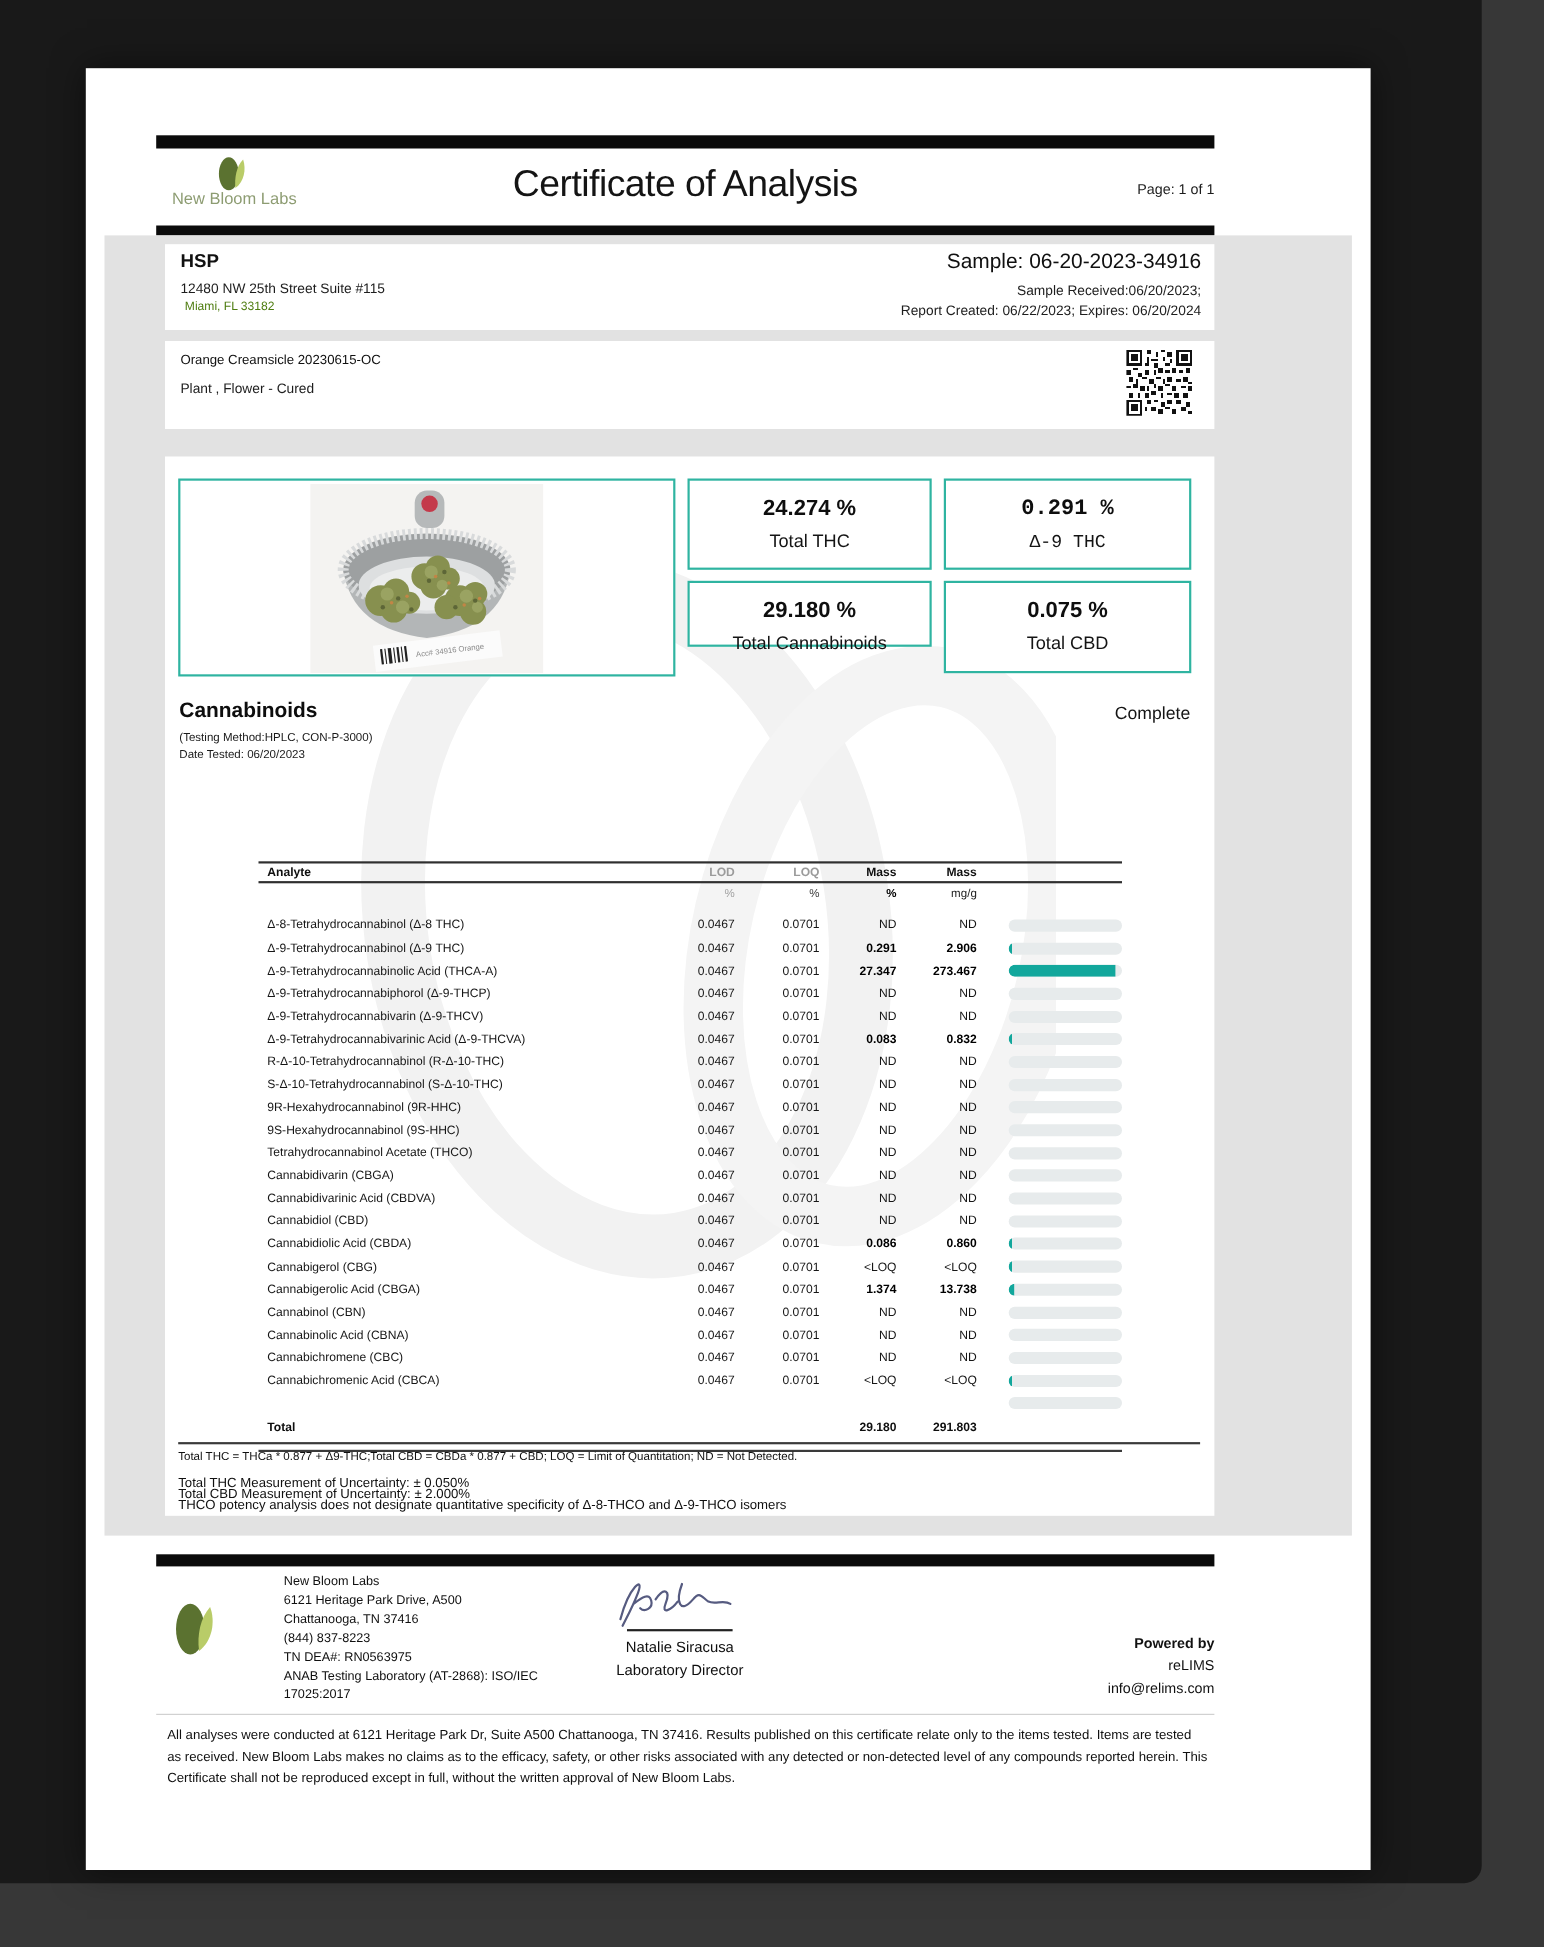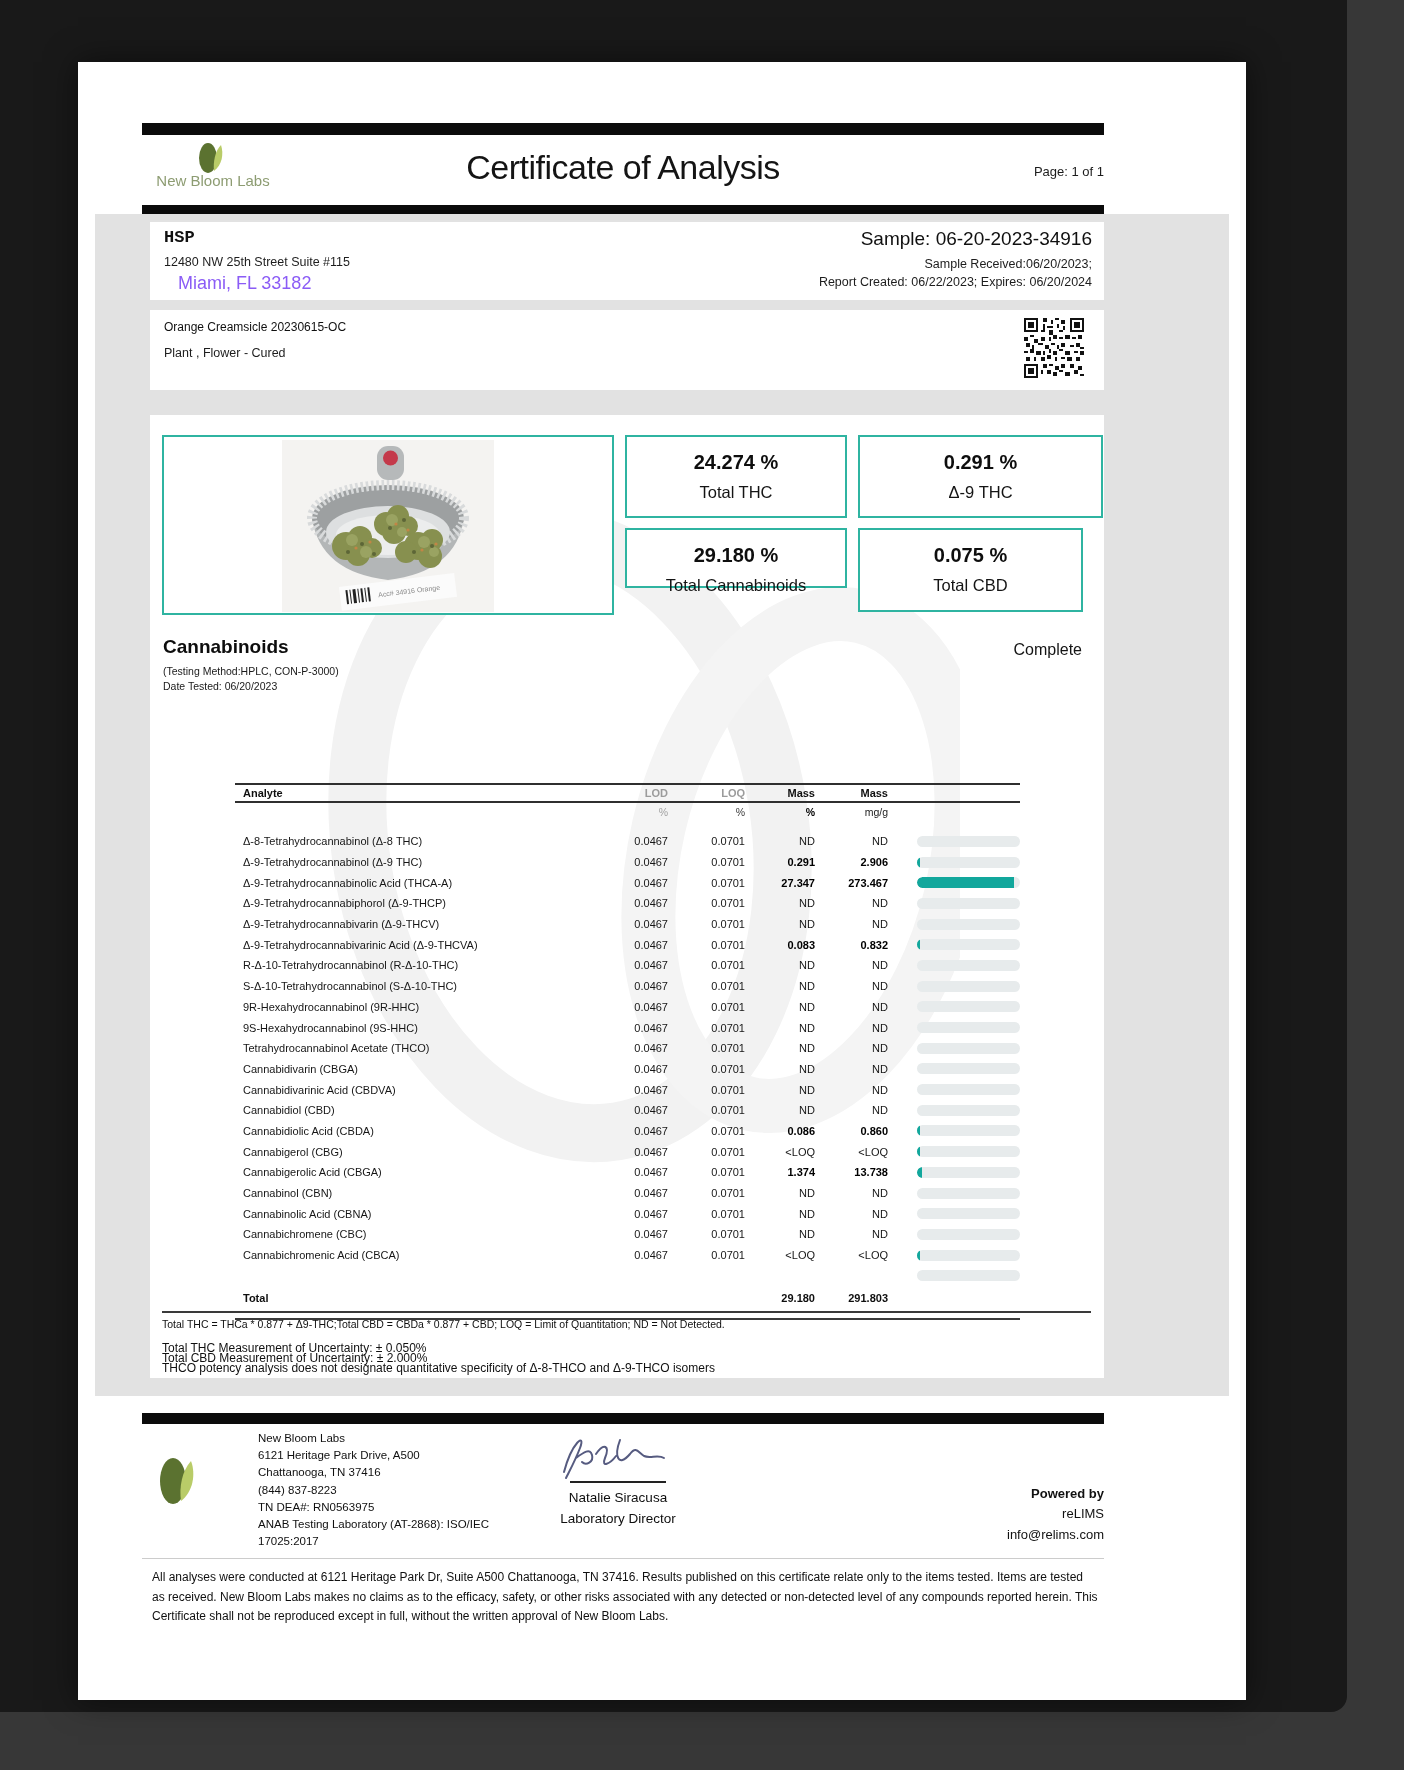--- a/index.html
+++ b/index.html
@@ -21,40 +21,40 @@
   .brand-text{position:absolute;left:60px;top:110px;width:150px;text-align:center;font-size:15px;color:#8d9c72;}
   .doc-title{position:absolute;left:64px;top:86px;width:962px;text-align:center;font-size:34px;color:#141414;font-weight:400;letter-spacing:-.5px;}
   .page-label{position:absolute;right:142px;top:102px;font-size:13px;color:#1c1c1c;}
 
   .gray-panel{position:absolute;left:17px;top:152px;width:1134px;height:1182px;background:#e2e2e2;}
   .card{position:absolute;left:55px;width:954px;background:#ffffff;}
   .card-client{top:8px;height:78px;}
   .card-product{top:96px;height:80px;}
   .card-main{top:201px;height:963px;}
 
-  .client-name{position:absolute;left:14px;top:6px;font-size:17px;font-weight:bold;color:#111;font-family:Liberation Mono, monospace;}
+  .client-name{position:absolute;left:14px;top:6px;font-size:17px;font-weight:bold;color:#111;}
   .client-addr1{position:absolute;left:14px;top:33px;font-size:12.5px;color:#1d1d1d;}
-  .client-addr2{position:absolute;left:28px;top:51px;font-size:18px;color:#8b5cf6;}
+  .client-addr2{position:absolute;left:18px;top:51px;font-size:11px;color:#4d7c0f;}
   .sample-id{position:absolute;right:12px;top:6px;font-size:19px;color:#101010;}
   .sample-recv{position:absolute;right:12px;top:35px;font-size:12.5px;color:#1d1d1d;}
   .sample-created{position:absolute;right:12px;top:53px;font-size:12.5px;color:#1d1d1d;}
 
   .product-name{position:absolute;left:14px;top:10px;font-size:12px;color:#101010;}
   .product-type{position:absolute;left:14px;top:36px;font-size:12.5px;color:#1d1d1d;}
   .qr{position:absolute;left:874px;top:8px;width:60px;height:60px;}
 
   .watermark{position:absolute;left:170px;top:90px;z-index:0;}
   .card-main > .fg{z-index:1;}
 
   .photo-box{position:absolute;left:12px;top:20px;width:452px;height:180px;border:2px solid var(--accent);background:#fff;}
   .photo{position:absolute;left:118px;top:3px;}
 
   .stat{position:absolute;border:2px solid var(--accent);background:#fff;text-align:center;}
   .stat:nth-child(1){left:475px;top:20px;width:222px;height:83px;}
-  .stat:nth-child(2){left:708px;top:20px;width:245px;height:83px;}
+  .stat:nth-child(2){left:708px;top:20px;width:225px;height:83px;font-family:Liberation Mono, monospace;}
   .stat:nth-child(3){left:475px;top:113px;width:222px;height:60px;}
   .stat:nth-child(4){left:708px;top:113px;width:225px;height:84px;}
   .stat .sv{margin-top:14px;font-size:20px;font-weight:bold;color:#0e0e0e;}
   .stat .sl{margin-top:9px;font-size:16.5px;color:#141414;}
 
   .section-title{position:absolute;left:13px;top:221px;font-size:19px;font-weight:bold;color:#0d0d0d;}
   .section-status{position:absolute;right:22px;top:226px;font-size:16px;color:#141414;}
   .method-line{position:absolute;left:13px;top:250px;font-size:10.5px;color:#1a1a1a;}
   .date-line{position:absolute;left:13px;top:265px;font-size:10.5px;color:#1a1a1a;}
 

